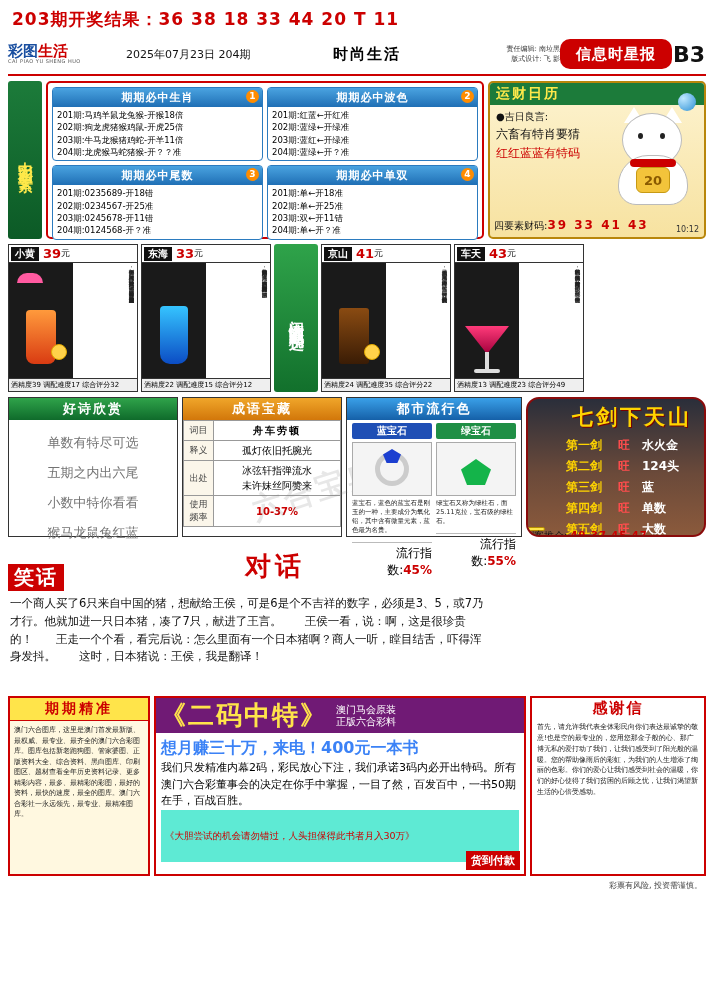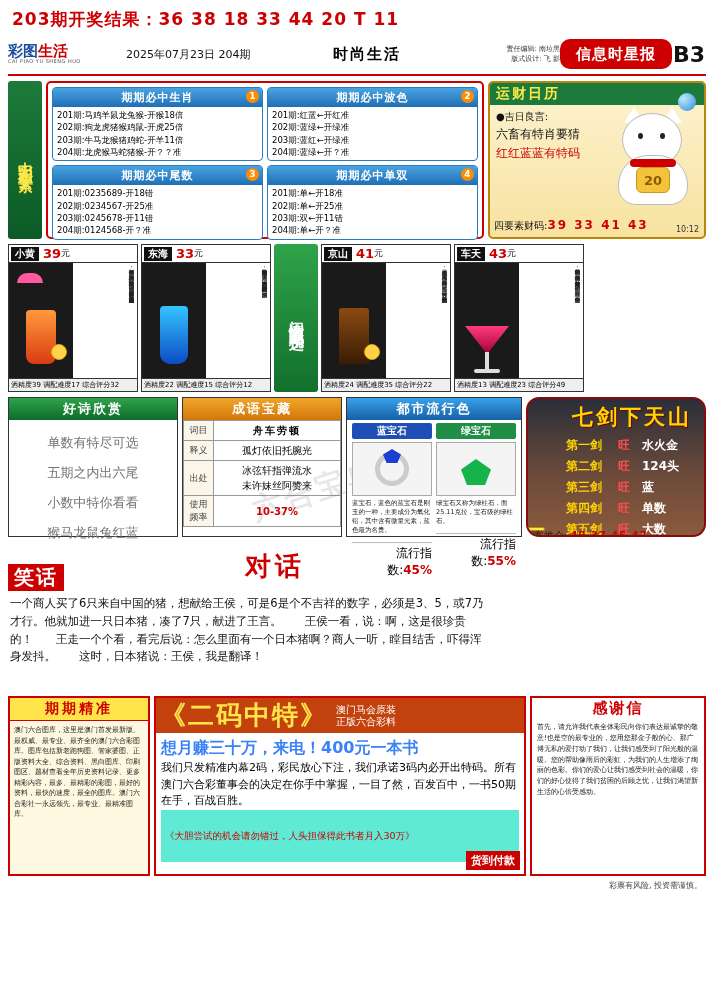--- a/index.html
+++ b/index.html
@@ -165,21 +165,21 @@
   .jokeleft .tag { background:#cc0000; color:#fff; font-size:20px; font-weight:bold; padding:0 6px; letter-spacing:2px;margin-top:22px;}
   .jokeleft .big { flex:1; text-align:center; color:#cc0000; font-size:26px; font-weight:bold; letter-spacing:4px;}
   .jokeleft .body { font-size:11.5px; line-height:1.55; padding:4px 2px; text-indent:0; color:#111;}
 
   
   .bottom { margin-top:4px; display:flex; height:180px; }
   .bl { width:142px; border:2px solid #cc0000; background:#fff8e0; margin-right:4px; }
   .bl .hd { background:#ffe44a; color:#cc0000; font-weight:bold; font-size:14px; text-align:center; letter-spacing:3px; padding:2px 0; border-bottom:1px solid #cc0000;}
   .bl .bd { font-size:7px; line-height:1.5; padding:4px; color:#222; }
   .bc { flex:1; border:2px solid #cc0000; background:#fff; margin-right:4px; position:relative;}
-  .bc .line1 { display:flex; align-items:center; background:#c2410c; }
+  .bc .line1 { display:flex; align-items:center; background:#701a75; }
   .bc .line1 .t { color:#ffe44a; font-size:26px; font-weight:bold; letter-spacing:2px; padding:0 4px;}
   .bc .line1 .r { color:#fff; font-size:10px; line-height:1.2; padding:2px 4px;}
   .bc .bd { padding:3px 5px; font-size:11px; line-height:1.5; }
   .bc .hl { color:#3b82f6; font-weight:bold; font-size:16px;}
   .bc .note { background:#5eead4; color:#cc0000; font-size:9.5px; padding:19px 4px; margin-top:0;}
   .bc .pay { position:absolute; right:4px; bottom:4px; background:#cc0000; color:#fff; font-weight:bold; font-size:11px; padding:2px 5px;}
   .br { width:176px; border:2px solid #cc0000; background:#fff; }
   .br .hd { background:#fff; color:#cc0000; font-weight:bold; font-size:15px; text-align:center; padding:1px 0; letter-spacing:2px;}
   .br .bd { font-size:7px; line-height:1.55; padding:3px 5px; color:#222; }
 

